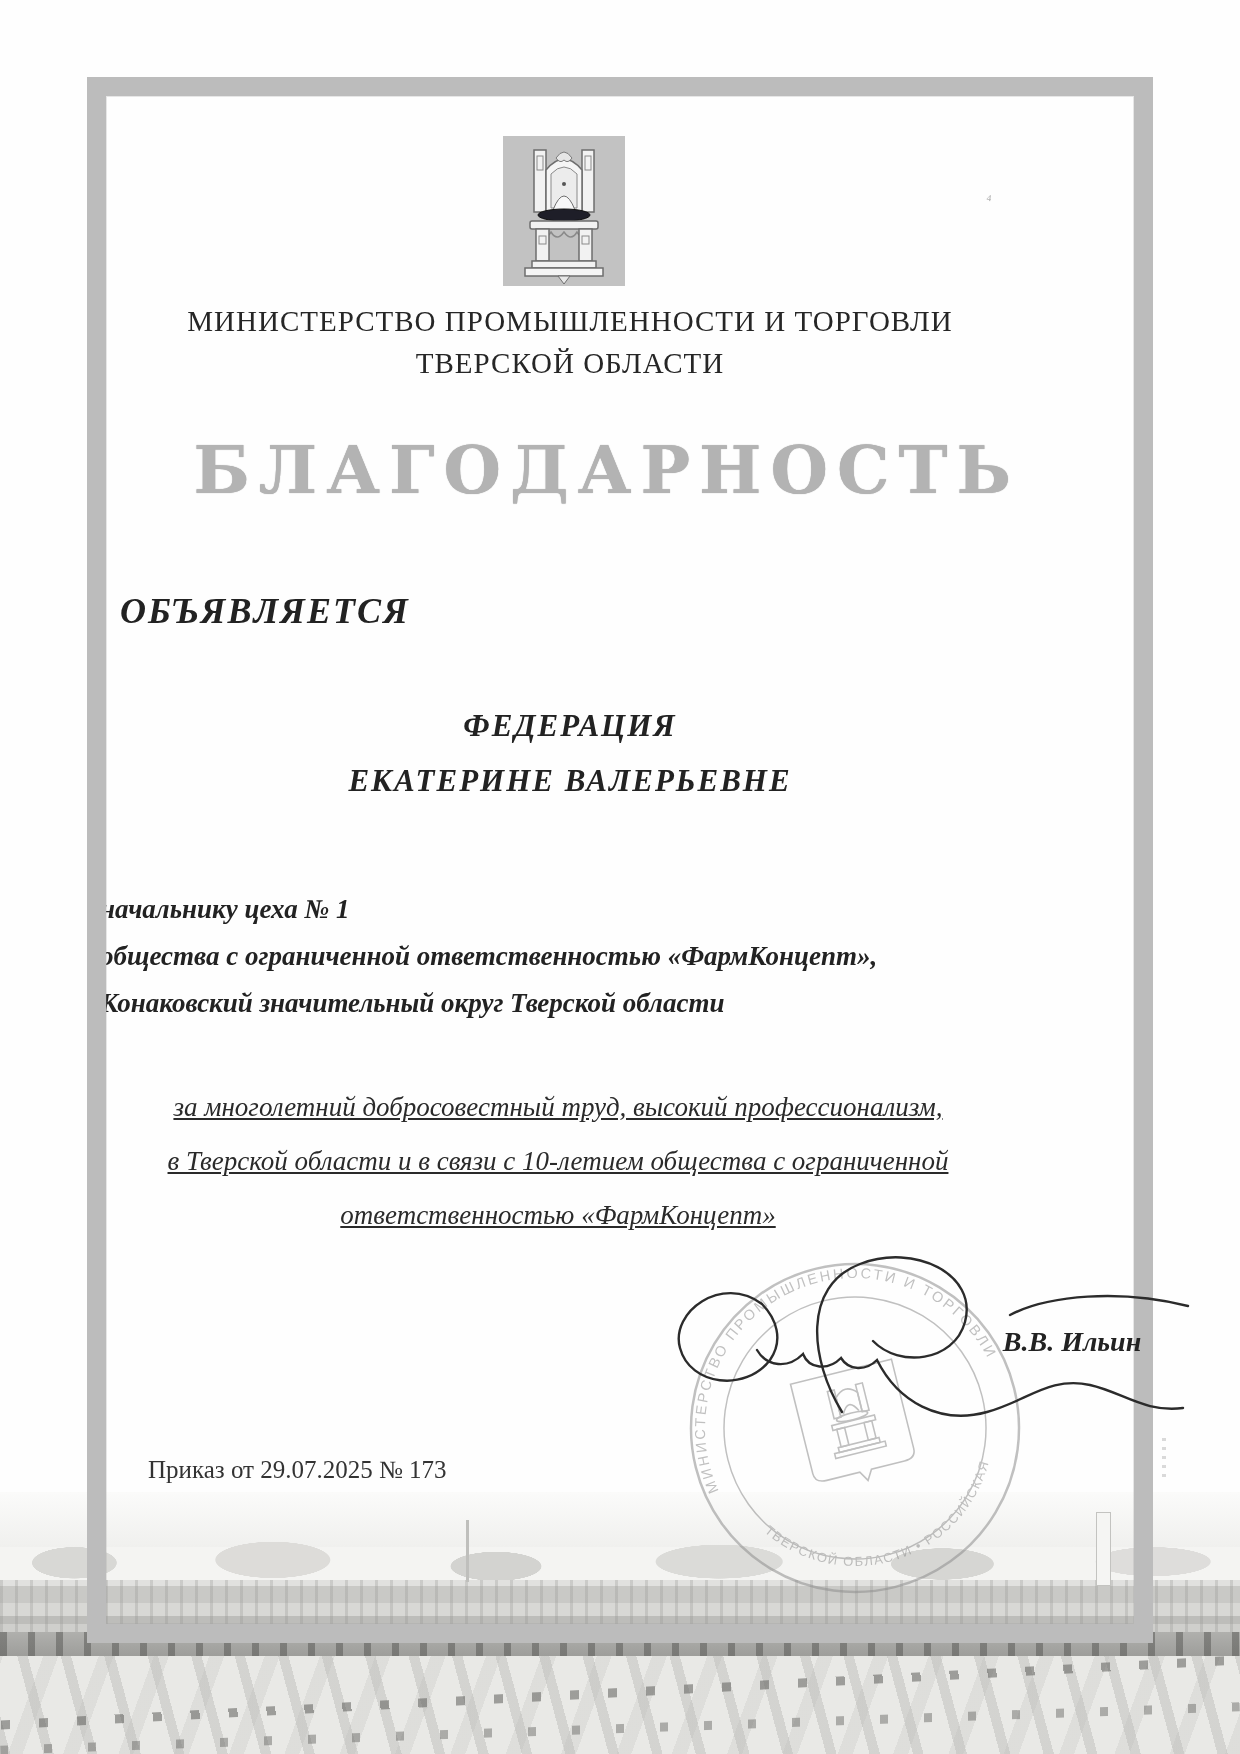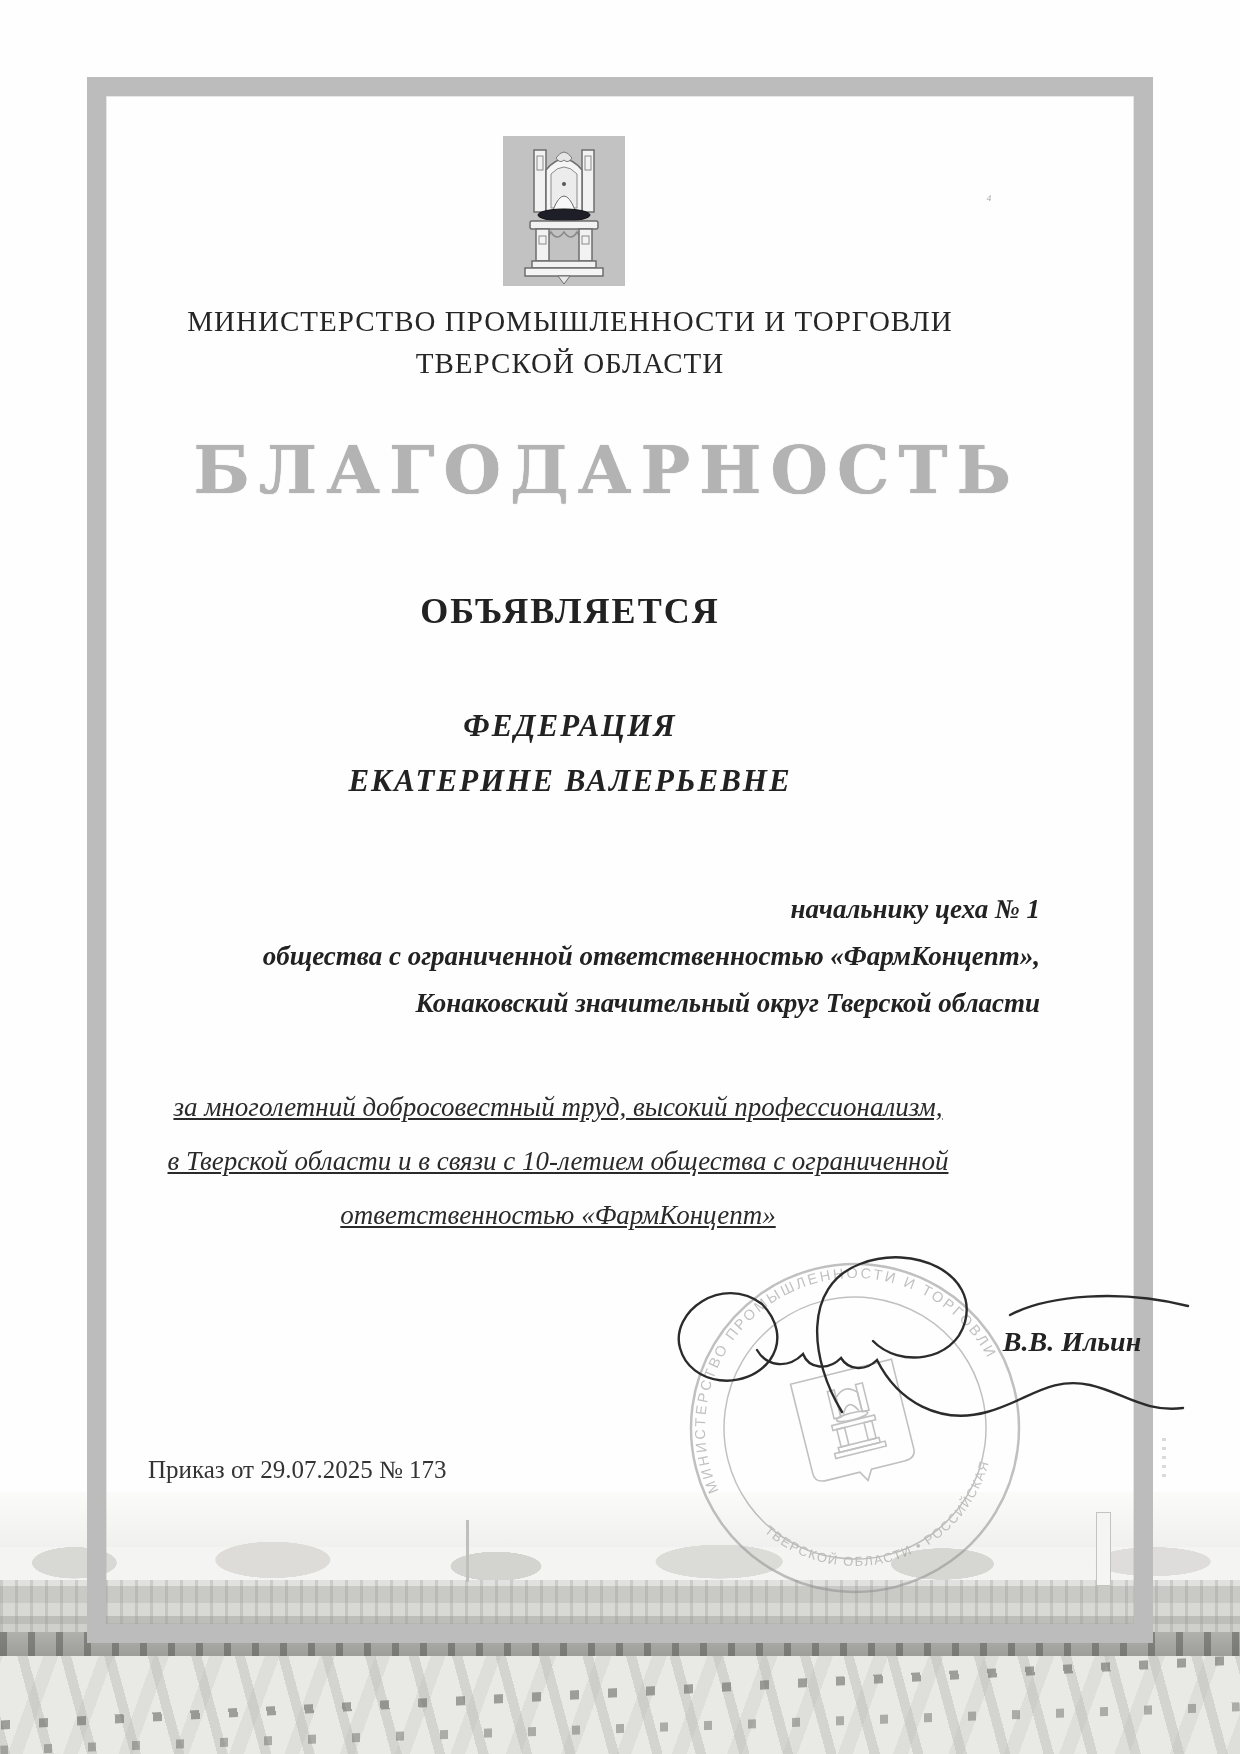--- a/index.html
+++ b/index.html
@@ -22,29 +22,29 @@
     font-size:29px;line-height:42px;letter-spacing:1px;color:#262626;
   }
   .award-title{
     position:absolute;left:120px;top:383px;width:900px;text-align:right;z-index:3;
     font-family:"DejaVu Serif", serif;font-weight:bold;
     font-size:66px;letter-spacing:9px;color:#b3b3b3;
     text-shadow:0 0 1px #9e9e9e;
     margin-top:48px;
   }
   .declared{
-    position:absolute;left:120px;top:590px;width:900px;text-align:center;z-index:3;
-    font-size:36px;font-weight:bold;letter-spacing:2px;color:#222;
+    position:absolute;left:120px;top:590px;width:900px;text-align:left;z-index:3;
+    font-size:36px;font-weight:bold;font-style:italic;letter-spacing:2px;color:#222;
   }
   .recipient{
     position:absolute;left:120px;top:698px;width:900px;text-align:center;z-index:3;
     font-size:31px;font-style:italic;font-weight:600;letter-spacing:2px;line-height:55px;color:#222;
   }
   .position{
-    position:absolute;left:100px;top:886px;width:940px;text-align:right;z-index:3;
+    position:absolute;left:100px;top:886px;width:940px;text-align:left;z-index:3;
     font-size:27px;font-weight:bold;font-style:italic;line-height:47px;color:#222;
   }
   .citation{
     position:absolute;left:88px;top:1080px;width:940px;text-align:center;z-index:3;
     font-size:27px;font-style:italic;line-height:54px;color:#2a2a2a;text-decoration:underline;
   }
   .signer-title{
     position:absolute;left:135px;top:1318px;width:620px;text-align:left;z-index:4;
     font-size:27px;font-weight:bold;font-style:italic;line-height:40px;color:#222;
   }

